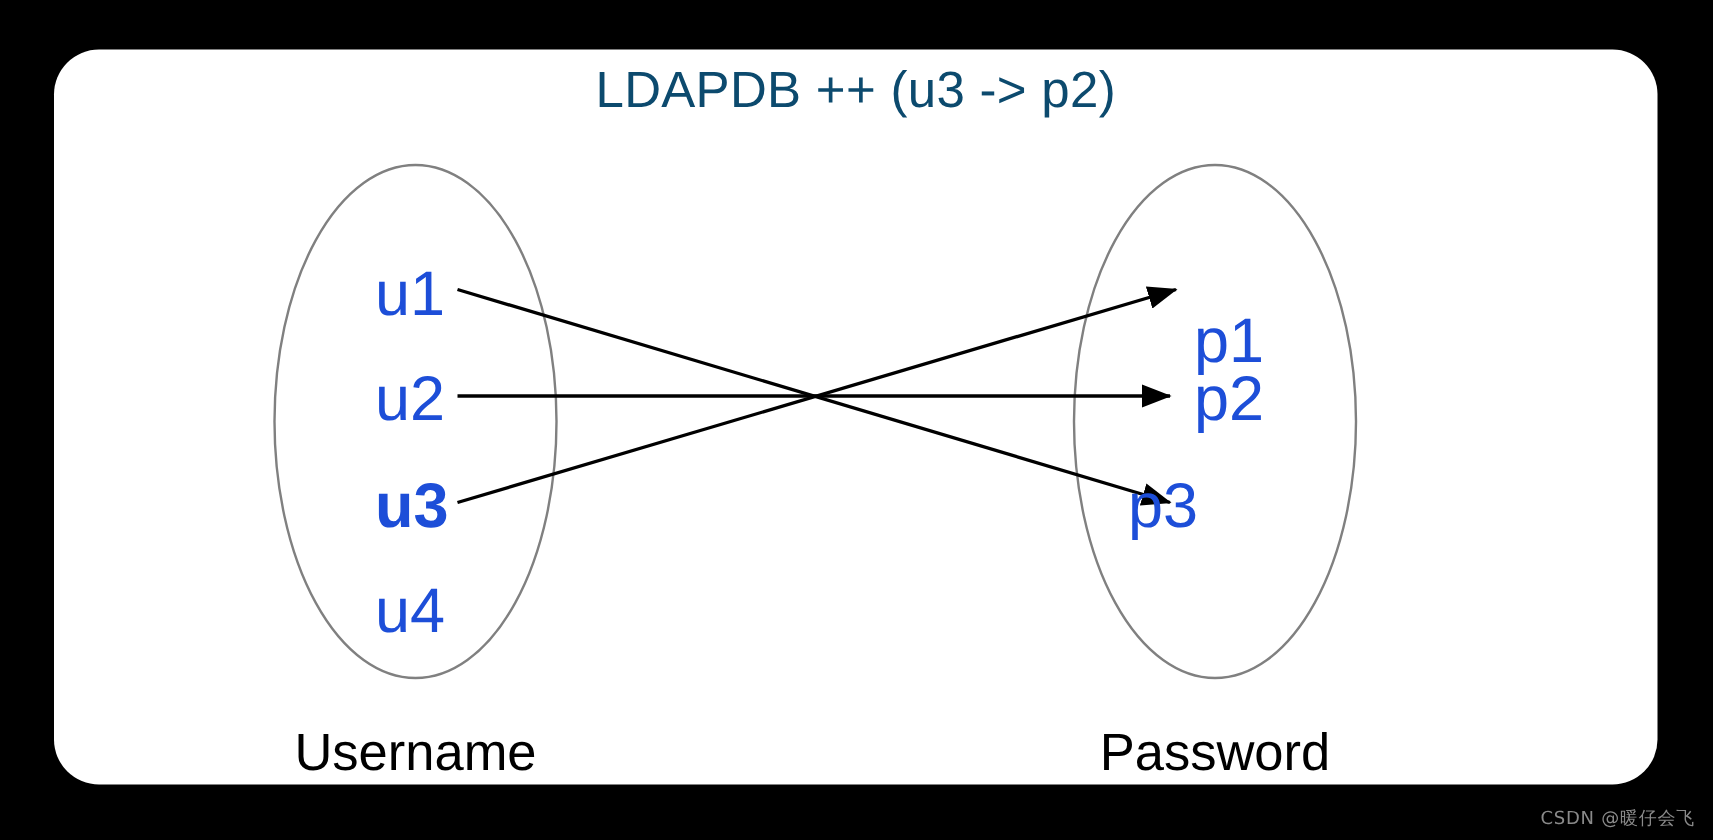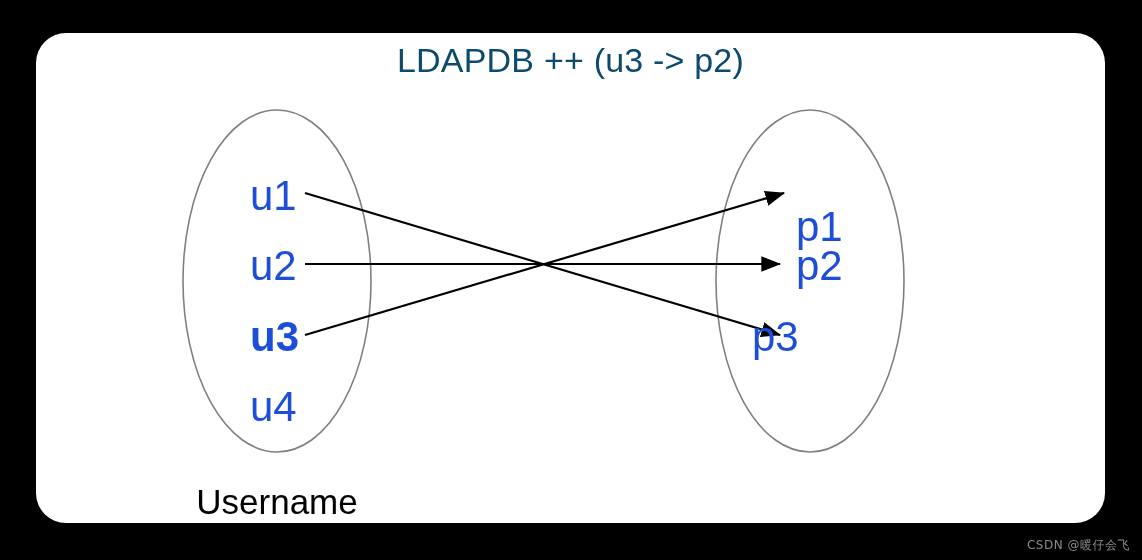--- a/index.html
+++ b/index.html
@@ -134,18 +134,19 @@
     <div class="node-label left" style="left:214px; top:146px;">u1</div>
     <div class="node-label left" style="left:214px; top:216px;">u2</div>
     <div class="node-label left" style="left:214px; top:287px;font-weight:bold;">u3</div>
     <div class="node-label left" style="left:214px; top:357px;">u4</div>
 
     <div class="node-label right" style="left:760px; top:164px;margin-top:13px;">p1</div>
     <div class="node-label right" style="left:760px; top:216px;">p2</div>
     <div class="node-label right" style="left:716px; top:287px;">p3</div>
 
     <div class="set-caption" style="left:138px; top:449px; width:206px;">Username</div>
+    <div class="set-caption" style="left:671px; top:449px; width:206px;">Password</div>
 
   </div>
 
   <div id="watermark">CSDN @暖仔会飞</div>
 
 </div>
 
 </body></html>

